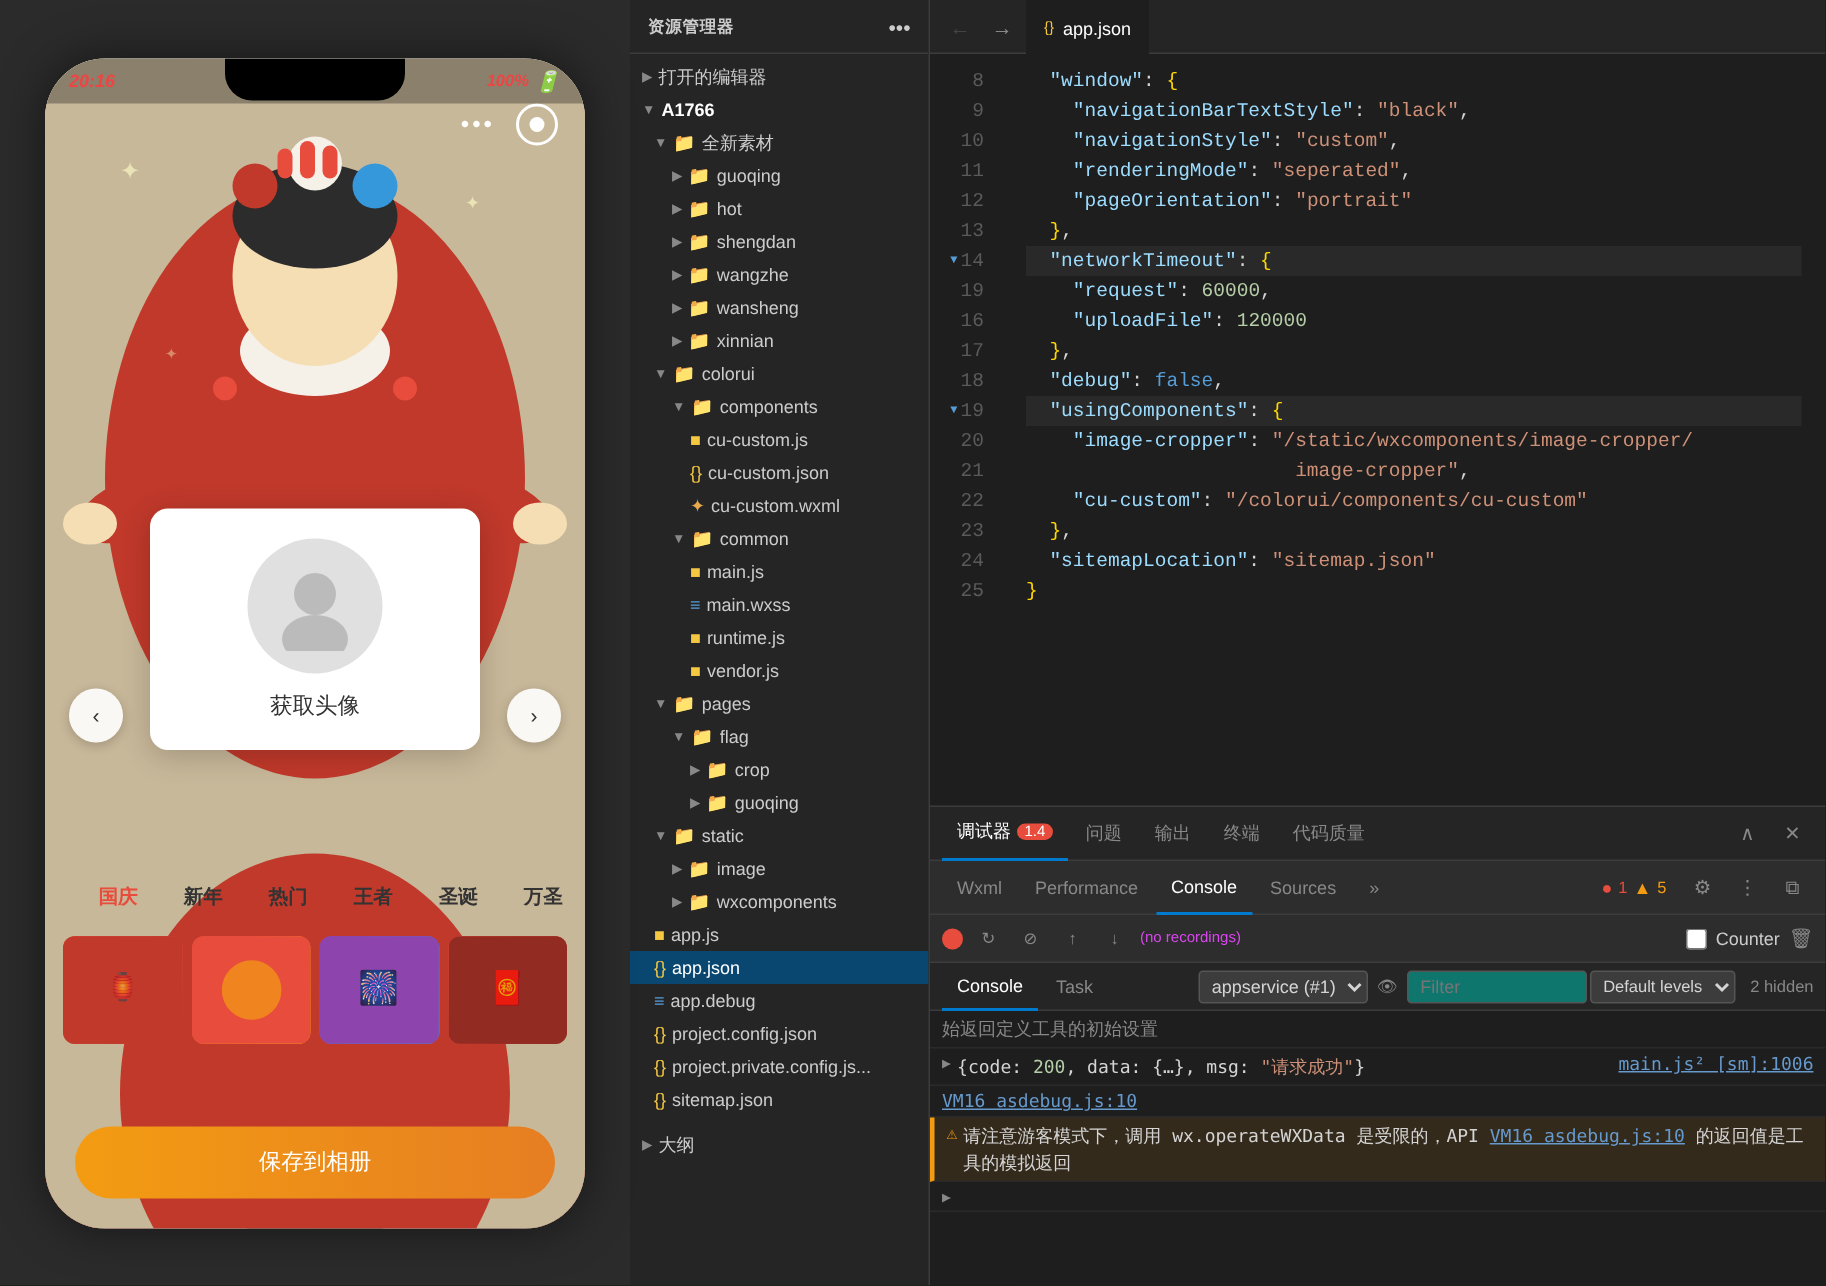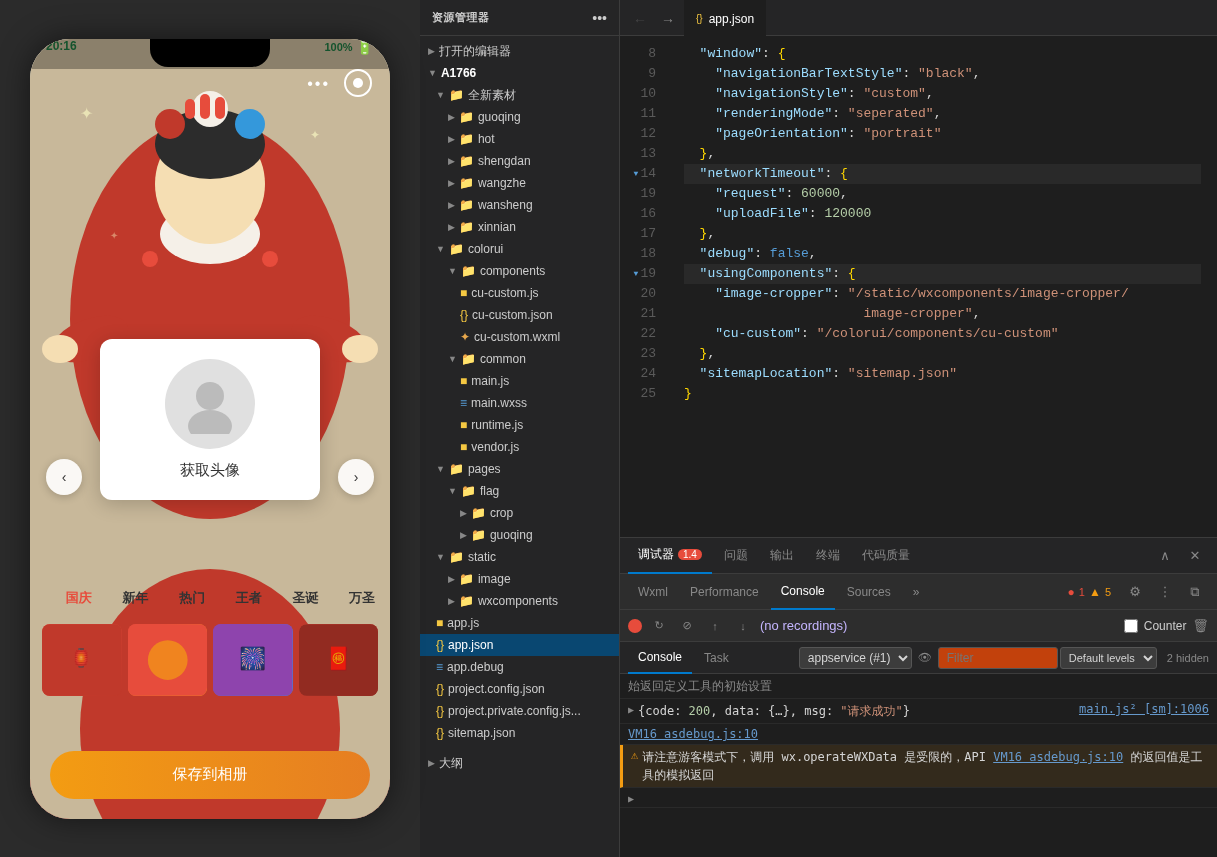--- a/index.html
+++ b/index.html
@@ -34,27 +34,28 @@
     }
 
     .phone-status-bar {
       position: absolute;
       top: 0;
       left: 0;
       right: 0;
       height: 30px;
       background: rgba(0,0,0,0.3);
       display: flex;
-      align-items: flex-start;
+      align-items: center;
       justify-content: space-between;
       padding: 0 16px;
       z-index: 10;
-      color: #14532d;
+      color: #ef4444;
       font-size: 12px;
       font-weight: 600;
+      font-style: italic;
     }
 
     .phone-notch {
       position: absolute;
       top: 0;
       left: 50%;
       transform: translateX(-50%);
       width: 120px;
       height: 28px;
       background: #000;
@@ -553,21 +554,21 @@
       cursor: pointer;
     }
 
     .bottom-tab.active {
       color: #fff;
       border-bottom: 2px solid #007acc;
     }
 
     
     .filter-input {
-      background: #c2410c;
+      background: #0f766e;
       border: 1px solid #555;
       color: #d4d4d4;
       padding: 2px 8px;
       font-size: 12px;
       height: 22px;
       border-radius: 3px;
       width: 120px;
       outline: none;
     }
 
@@ -1060,21 +1061,21 @@
     <div class="console-toolbar">
 
       <div class="console-dot red"></div>
 
       <div class="console-toolbar-btn">↻</div>
 
       <div class="console-toolbar-btn">⊘</div>
 
       <div class="console-toolbar-btn">↑</div>
       <div class="console-toolbar-btn">↓</div>
-      <span style="color:#c4b5fd;font-size:13px;">(no recordings)</span>
+      <span style="color:#d946ef;font-size:10px;">(no recordings)</span>
       <div style="flex:1;"></div>
       <input type="checkbox" class="counter-checkbox" style="">
       <span class="counter-label">Counter</span>
       <span class="trash-btn">🗑</span>
     </div>
 
     <div class="bottom-tab-bar">
       <div class="bottom-tab active">
         <span>Console</span>
       </div>

